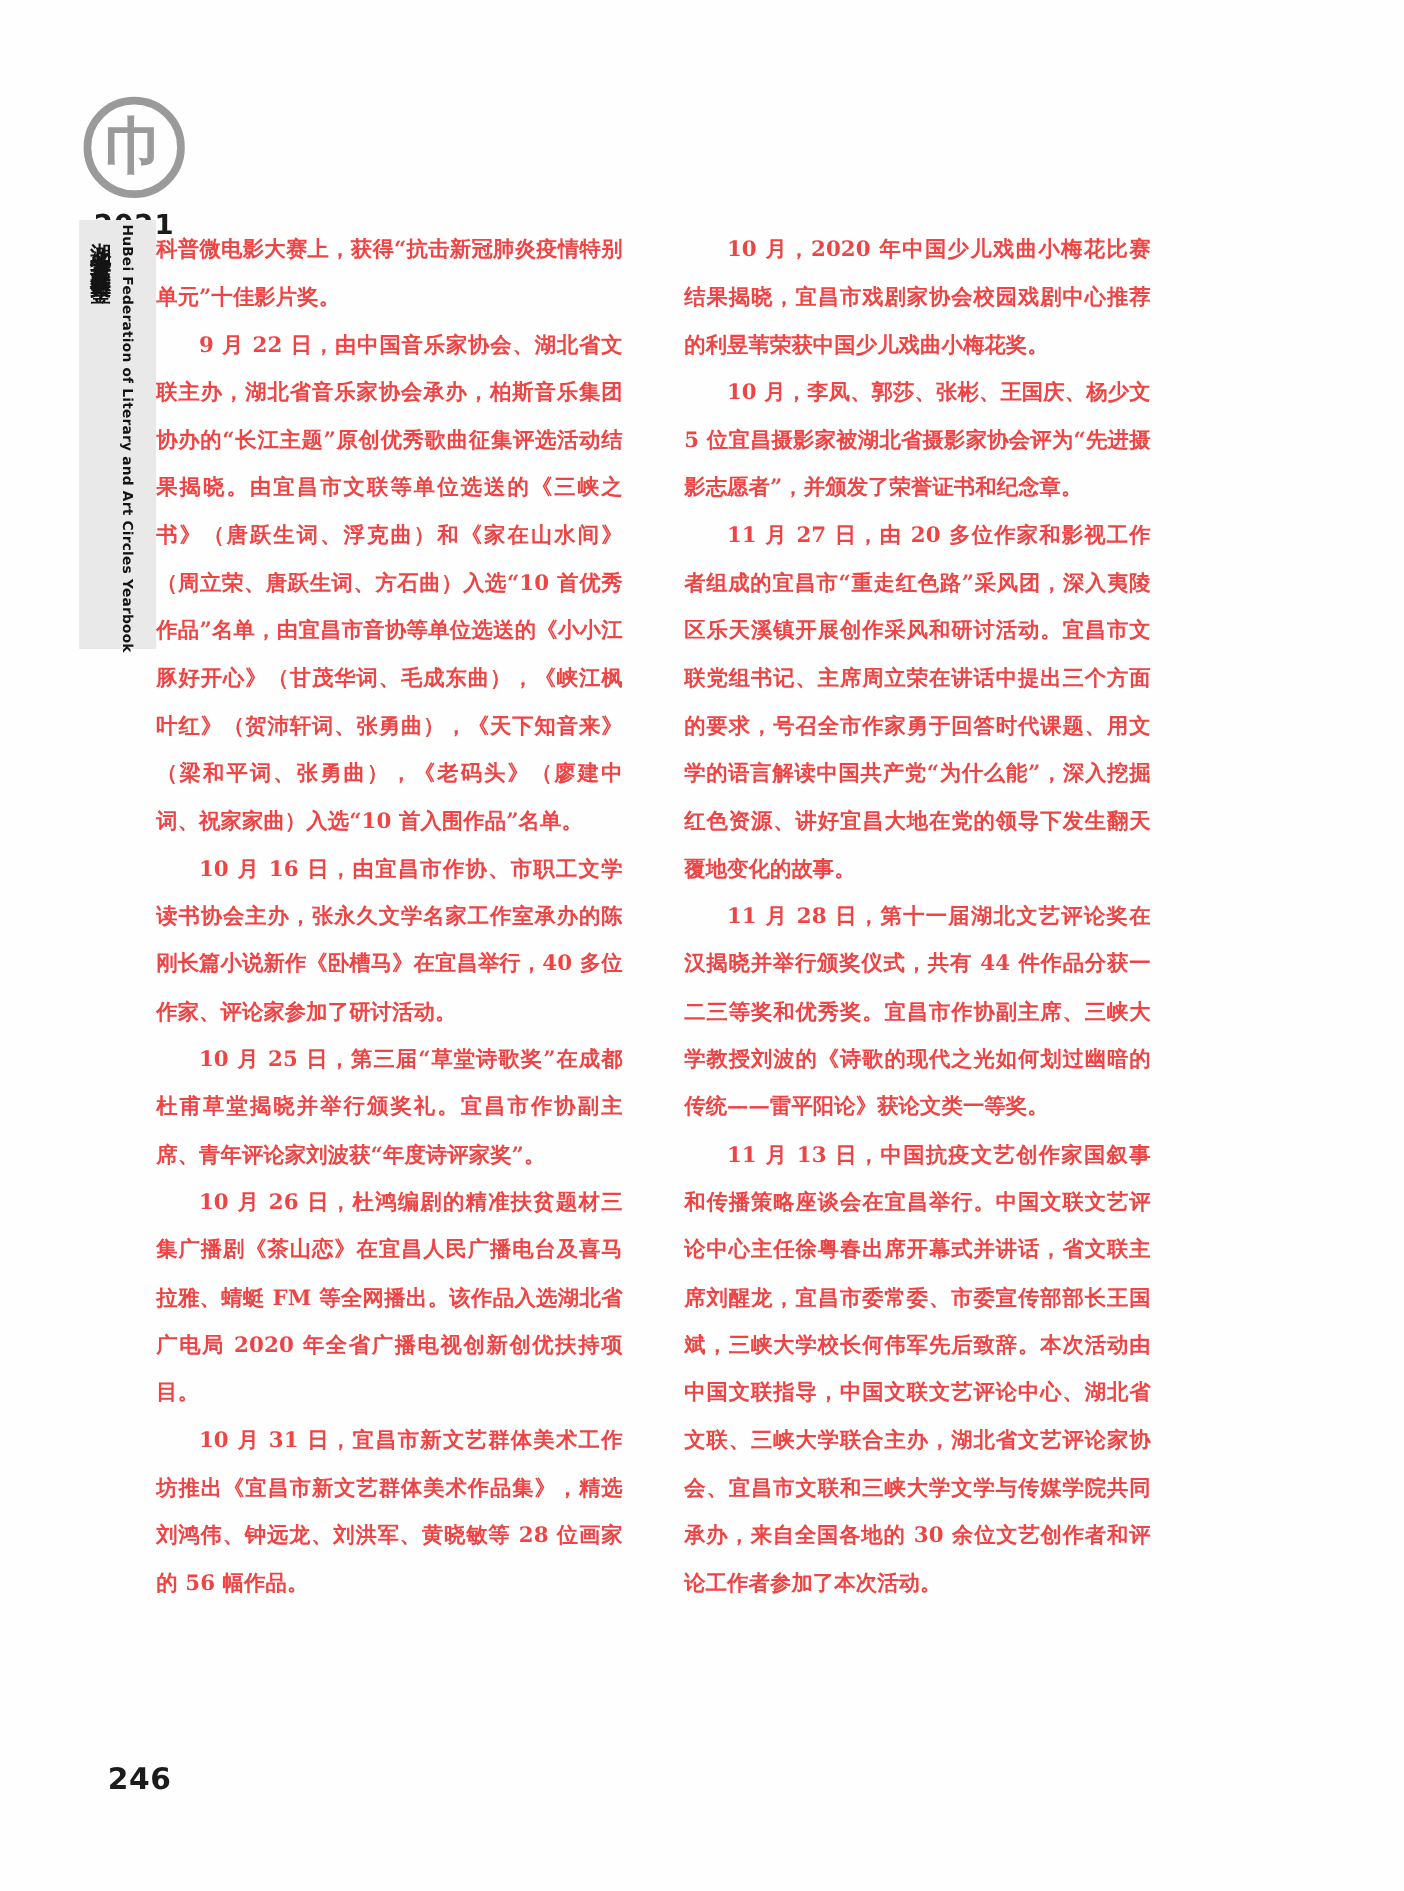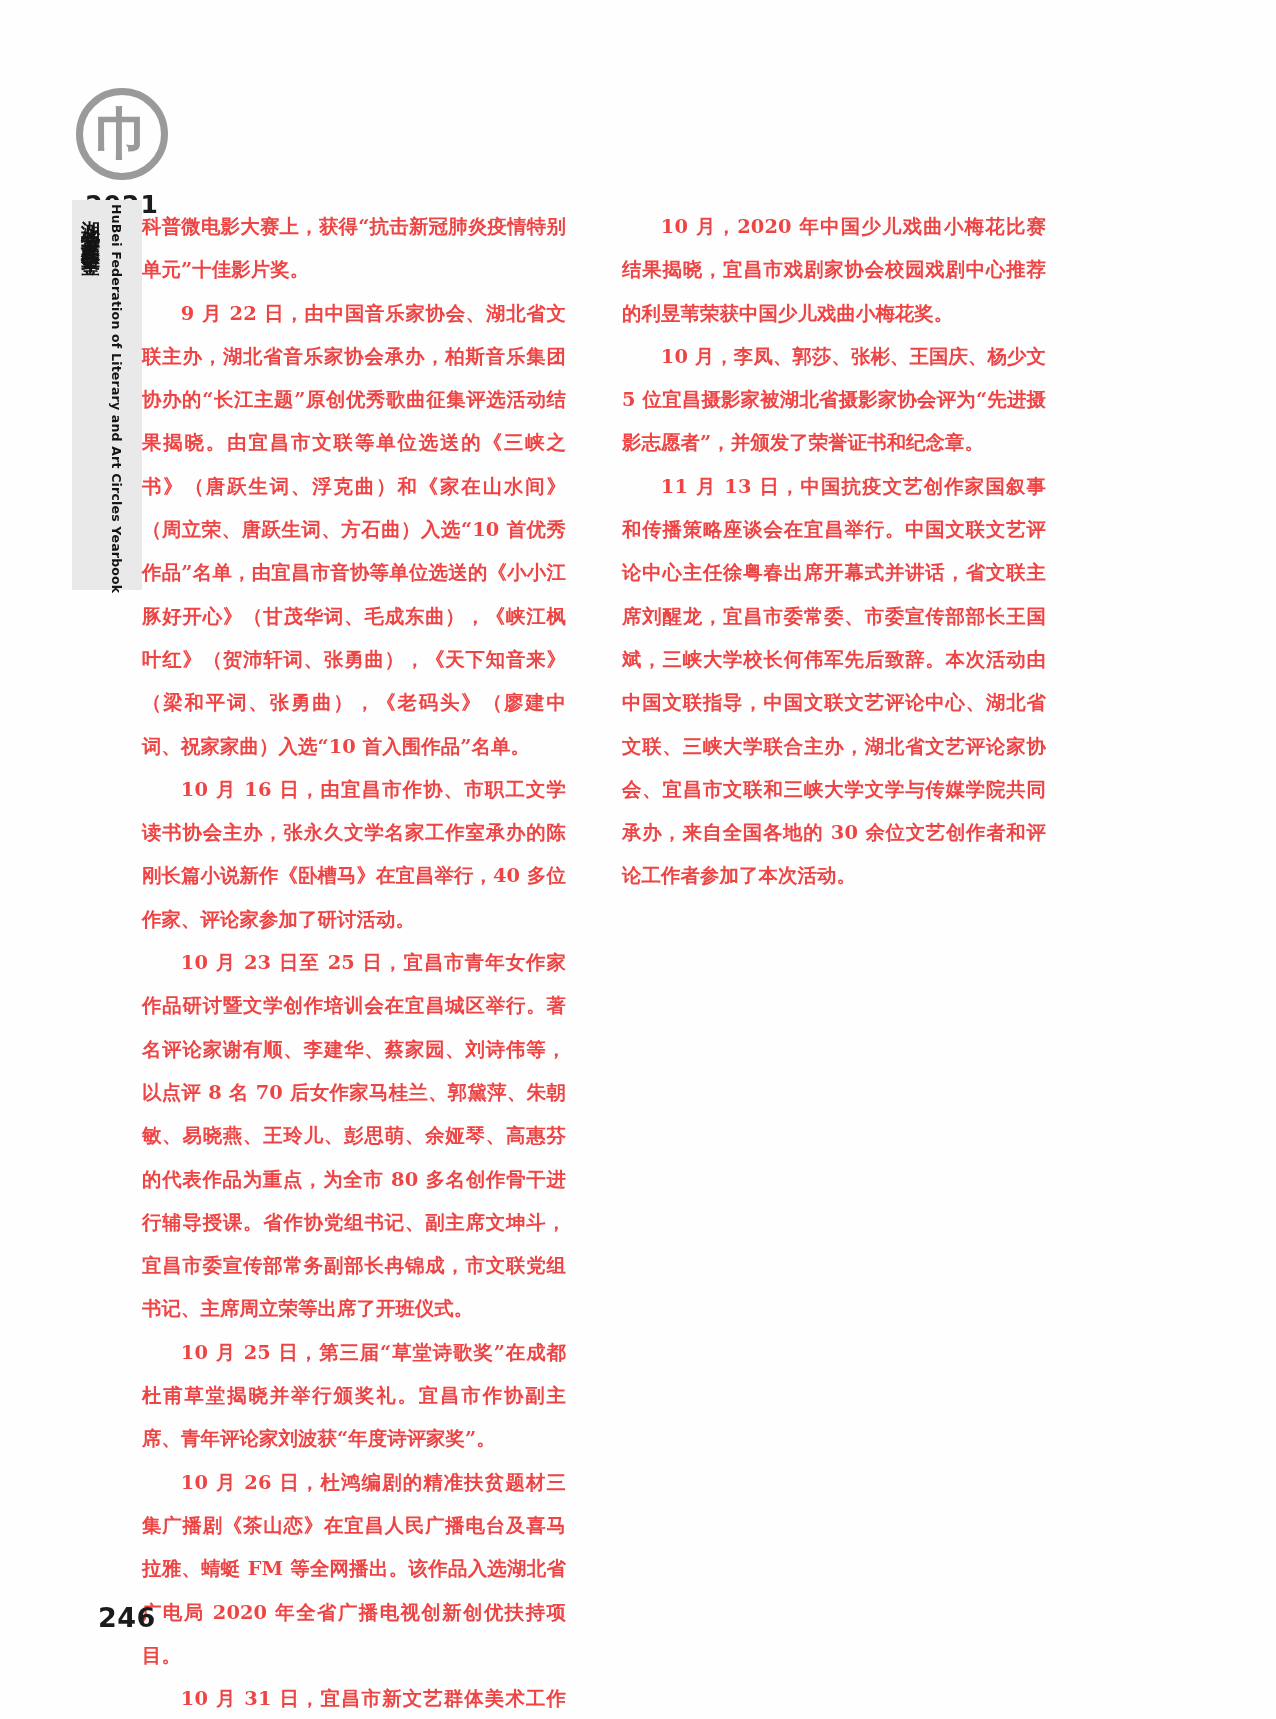--- a/index.html
+++ b/index.html
@@ -151,27 +151,28 @@
 
   <div id="side-tab">
     <div id="side-tab-cn">湖北省文学艺术界联合会年鉴</div>
     <div id="side-tab-en">HuBei Federation of Literary and Art Circles Yearbook</div>
   </div>
 
   <div class="column" id="col-left">
       <p class="para">科普微电影大赛上，获得“抗击新冠肺炎疫情特别单元”十佳影片奖。</p>
       <p class="para indent">9 月 22 日，由中国音乐家协会、湖北省文联主办，湖北省音乐家协会承办，柏斯音乐集团协办的“长江主题”原创优秀歌曲征集评选活动结果揭晓。由宜昌市文联等单位选送的《三峡之书》（唐跃生词、浮克曲）和《家在山水间》（周立荣、唐跃生词、方石曲）入选“10 首优秀作品”名单，由宜昌市音协等单位选送的《小小江豚好开心》（甘茂华词、毛成东曲），《峡江枫叶红》（贺沛轩词、张勇曲），《天下知音来》（梁和平词、张勇曲），《老码头》（廖建中词、祝家家曲）入选“10 首入围作品”名单。</p>
       <p class="para indent">10 月 16 日，由宜昌市作协、市职工文学读书协会主办，张永久文学名家工作室承办的陈刚长篇小说新作《卧槽马》在宜昌举行，40 多位作家、评论家参加了研讨活动。</p>
-      <p class="para indent">10 月 23 日至 25 日，宜昌市青年女作家作品研讨暨文学创作培训会在宜昌城区举行。著名评论家谢有顺、李建华、蔡家园、刘诗伟等，以点评 8 名 70 后女作家马桂兰、郭黛萍、朱朝敏、易晓燕、王玲儿、彭思萌、余娅琴、高惠芬的代表作品为重点，为全市 80 多名创作骨干进行辅导授课。省作协党组书记、副主席文坤斗，宜昌市委宣传部常务副部长冉锦成，市文联党组书记、主席周立荣等出席了开班仪式。</p>
       <p class="para indent">10 月 25 日，第三届“草堂诗歌奖”在成都杜甫草堂揭晓并举行颁奖礼。宜昌市作协副主席、青年评论家刘波获“年度诗评家奖”。</p>
       <p class="para indent">10 月 26 日，杜鸿编剧的精准扶贫题材三集广播剧《茶山恋》在宜昌人民广播电台及喜马拉雅、蜻蜓 FM 等全网播出。该作品入选湖北省广电局 2020 年全省广播电视创新创优扶持项目。</p>
       <p class="para indent">10 月 31 日，宜昌市新文艺群体美术工作坊推出《宜昌市新文艺群体美术作品集》，精选刘鸿伟、钟远龙、刘洪军、黄晓敏等 28 位画家的 56 幅作品。</p>
     </div>
 
   <div class="column" id="col-right">
       <p class="para indent">10 月，2020 年中国少儿戏曲小梅花比赛结果揭晓，宜昌市戏剧家协会校园戏剧中心推荐的利昱苇荣获中国少儿戏曲小梅花奖。</p>
       <p class="para indent">10 月，李凤、郭莎、张彬、王国庆、杨少文 5 位宜昌摄影家被湖北省摄影家协会评为“先进摄影志愿者”，并颁发了荣誉证书和纪念章。</p>
+      <p class="para indent">11 月 27 日，由 20 多位作家和影视工作者组成的宜昌市“重走红色路”采风团，深入夷陵区乐天溪镇开展创作采风和研讨活动。宜昌市文联党组书记、主席周立荣在讲话中提出三个方面的要求，号召全市作家勇于回答时代课题、用文学的语言解读中国共产党“为什么能”，深入挖掘红色资源、讲好宜昌大地在党的领导下发生翻天覆地变化的故事。</p>
+      <p class="para indent">11 月 28 日，第十一届湖北文艺评论奖在汉揭晓并举行颁奖仪式，共有 44 件作品分获一二三等奖和优秀奖。宜昌市作协副主席、三峡大学教授刘波的《诗歌的现代之光如何划过幽暗的传统——雷平阳论》获论文类一等奖。</p>
       <p class="para indent">11 月 13 日，中国抗疫文艺创作家国叙事和传播策略座谈会在宜昌举行。中国文联文艺评论中心主任徐粤春出席开幕式并讲话，省文联主席刘醒龙，宜昌市委常委、市委宣传部部长王国斌，三峡大学校长何伟军先后致辞。本次活动由中国文联指导，中国文联文艺评论中心、湖北省文联、三峡大学联合主办，湖北省文艺评论家协会、宜昌市文联和三峡大学文学与传媒学院共同承办，来自全国各地的 30 余位文艺创作者和评论工作者参加了本次活动。</p>
     </div>
 
   <div id="page-number">246</div>
 
 </div>
 
 </body></html>

